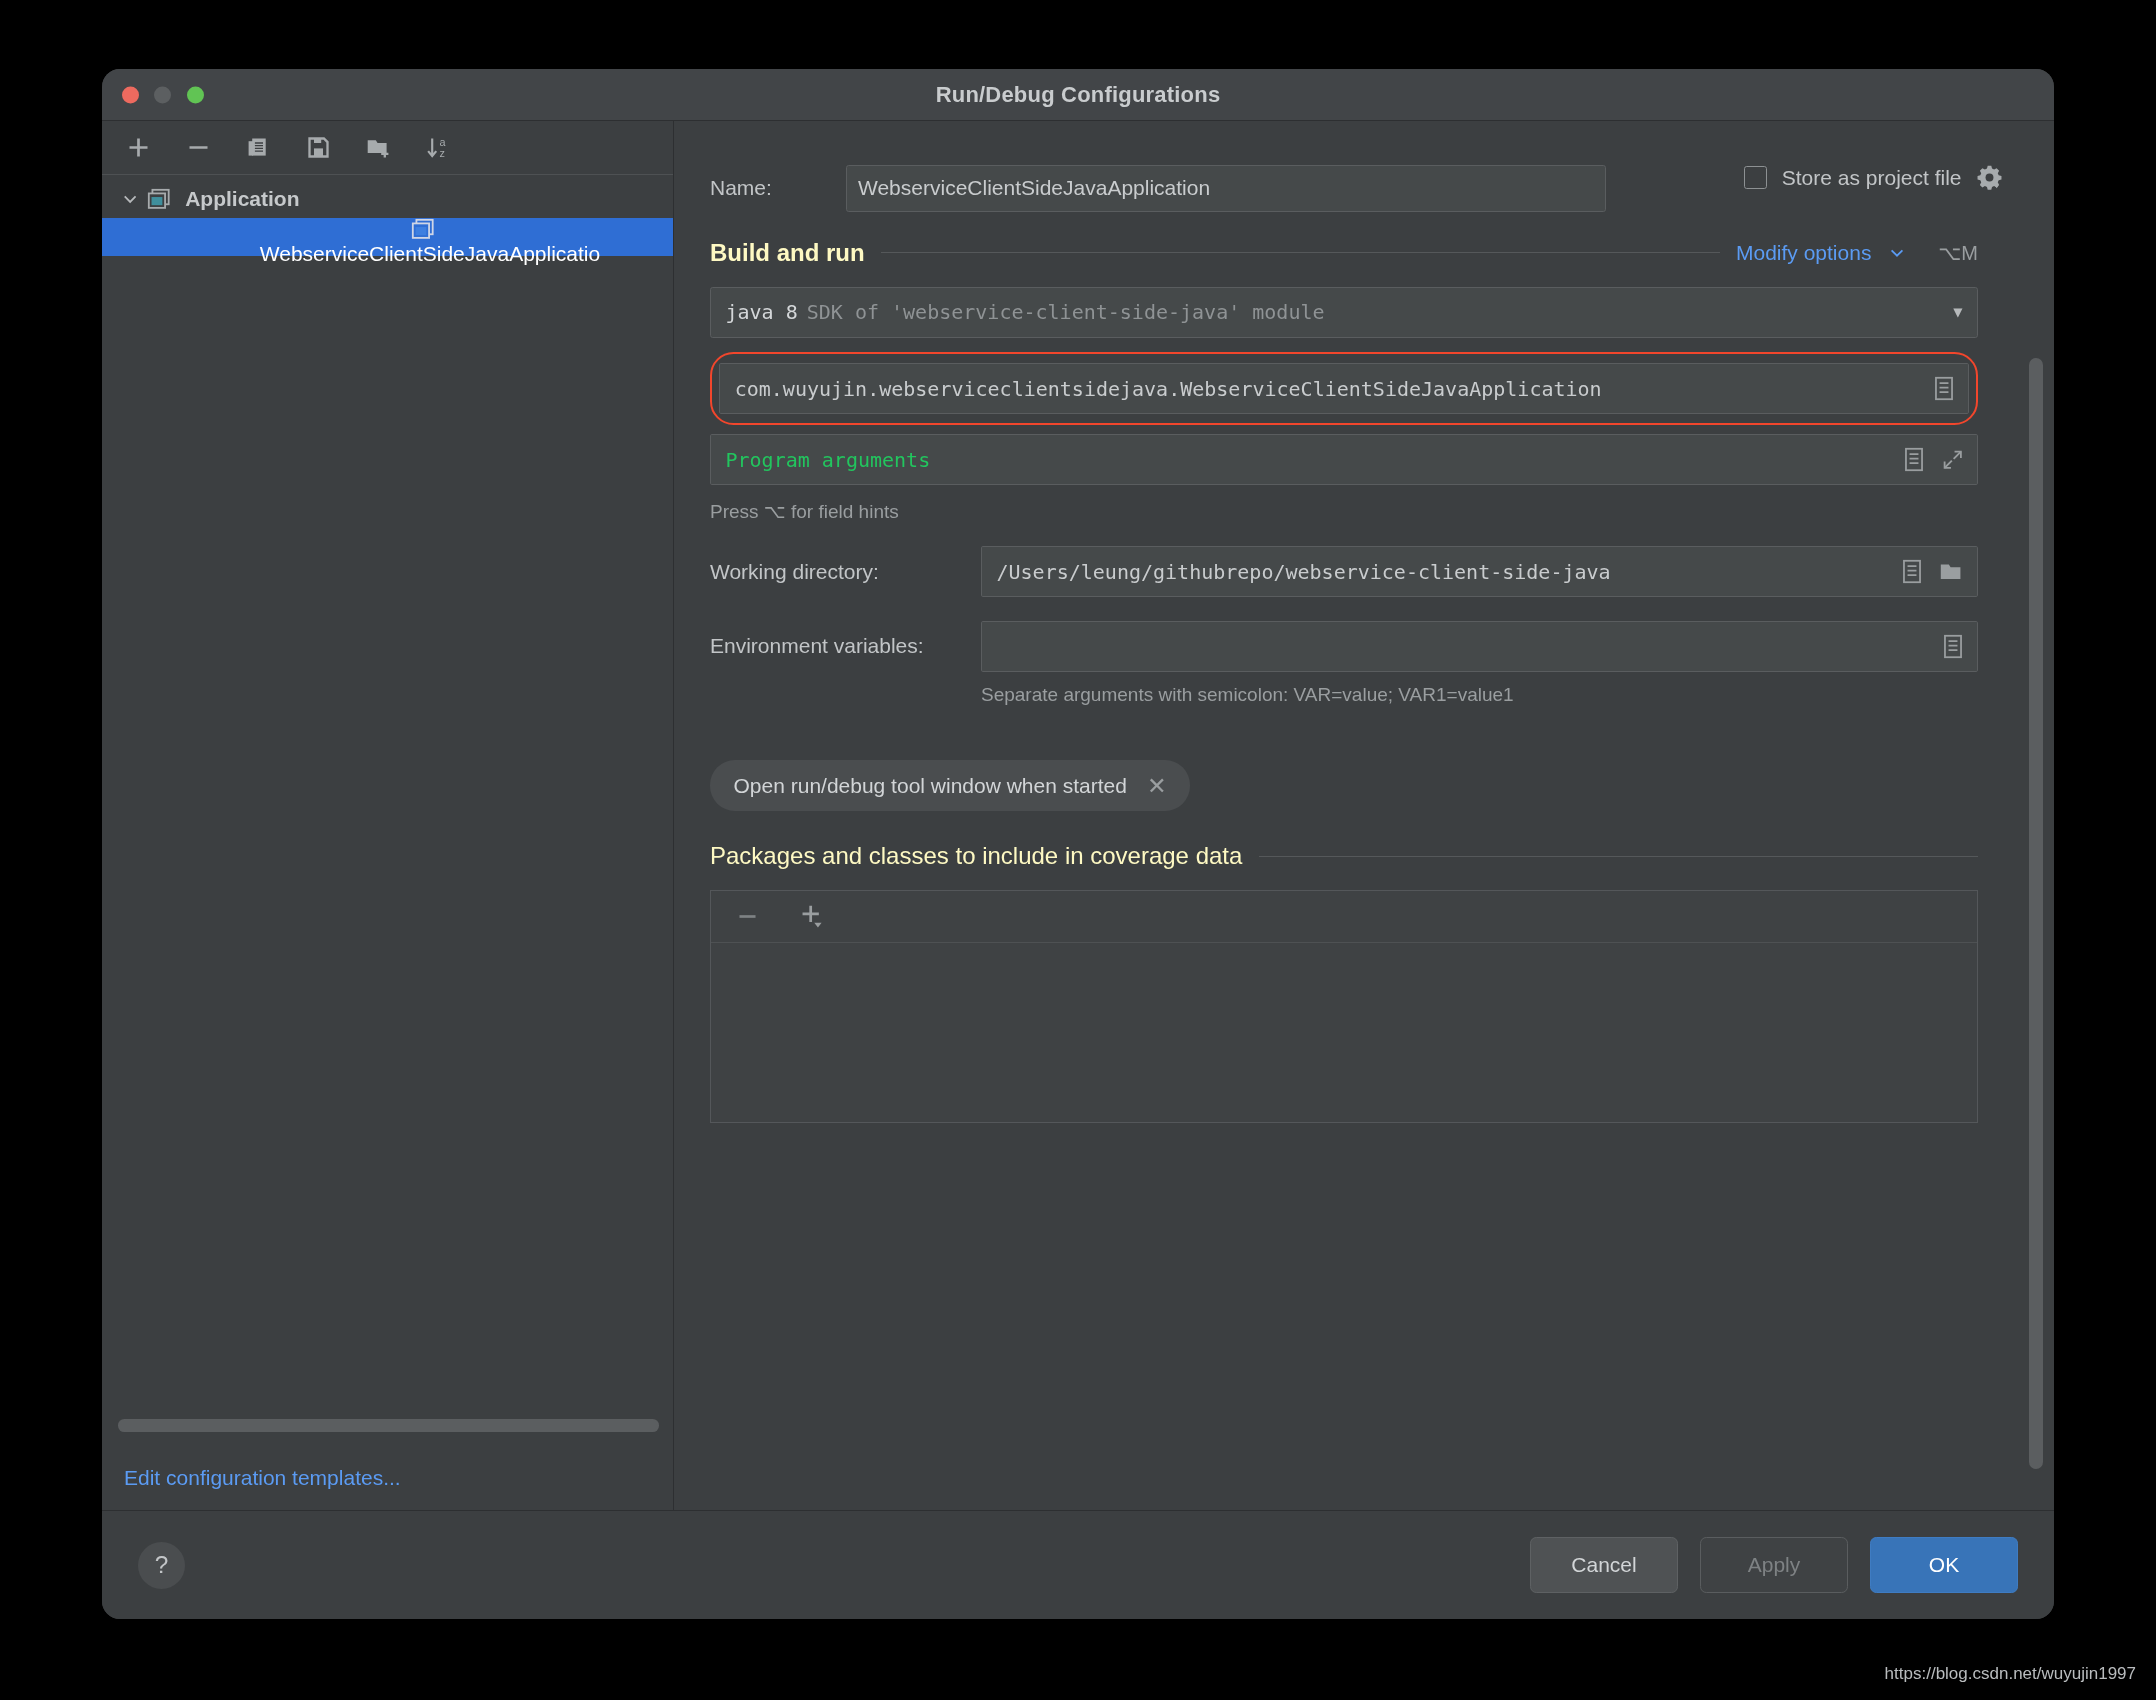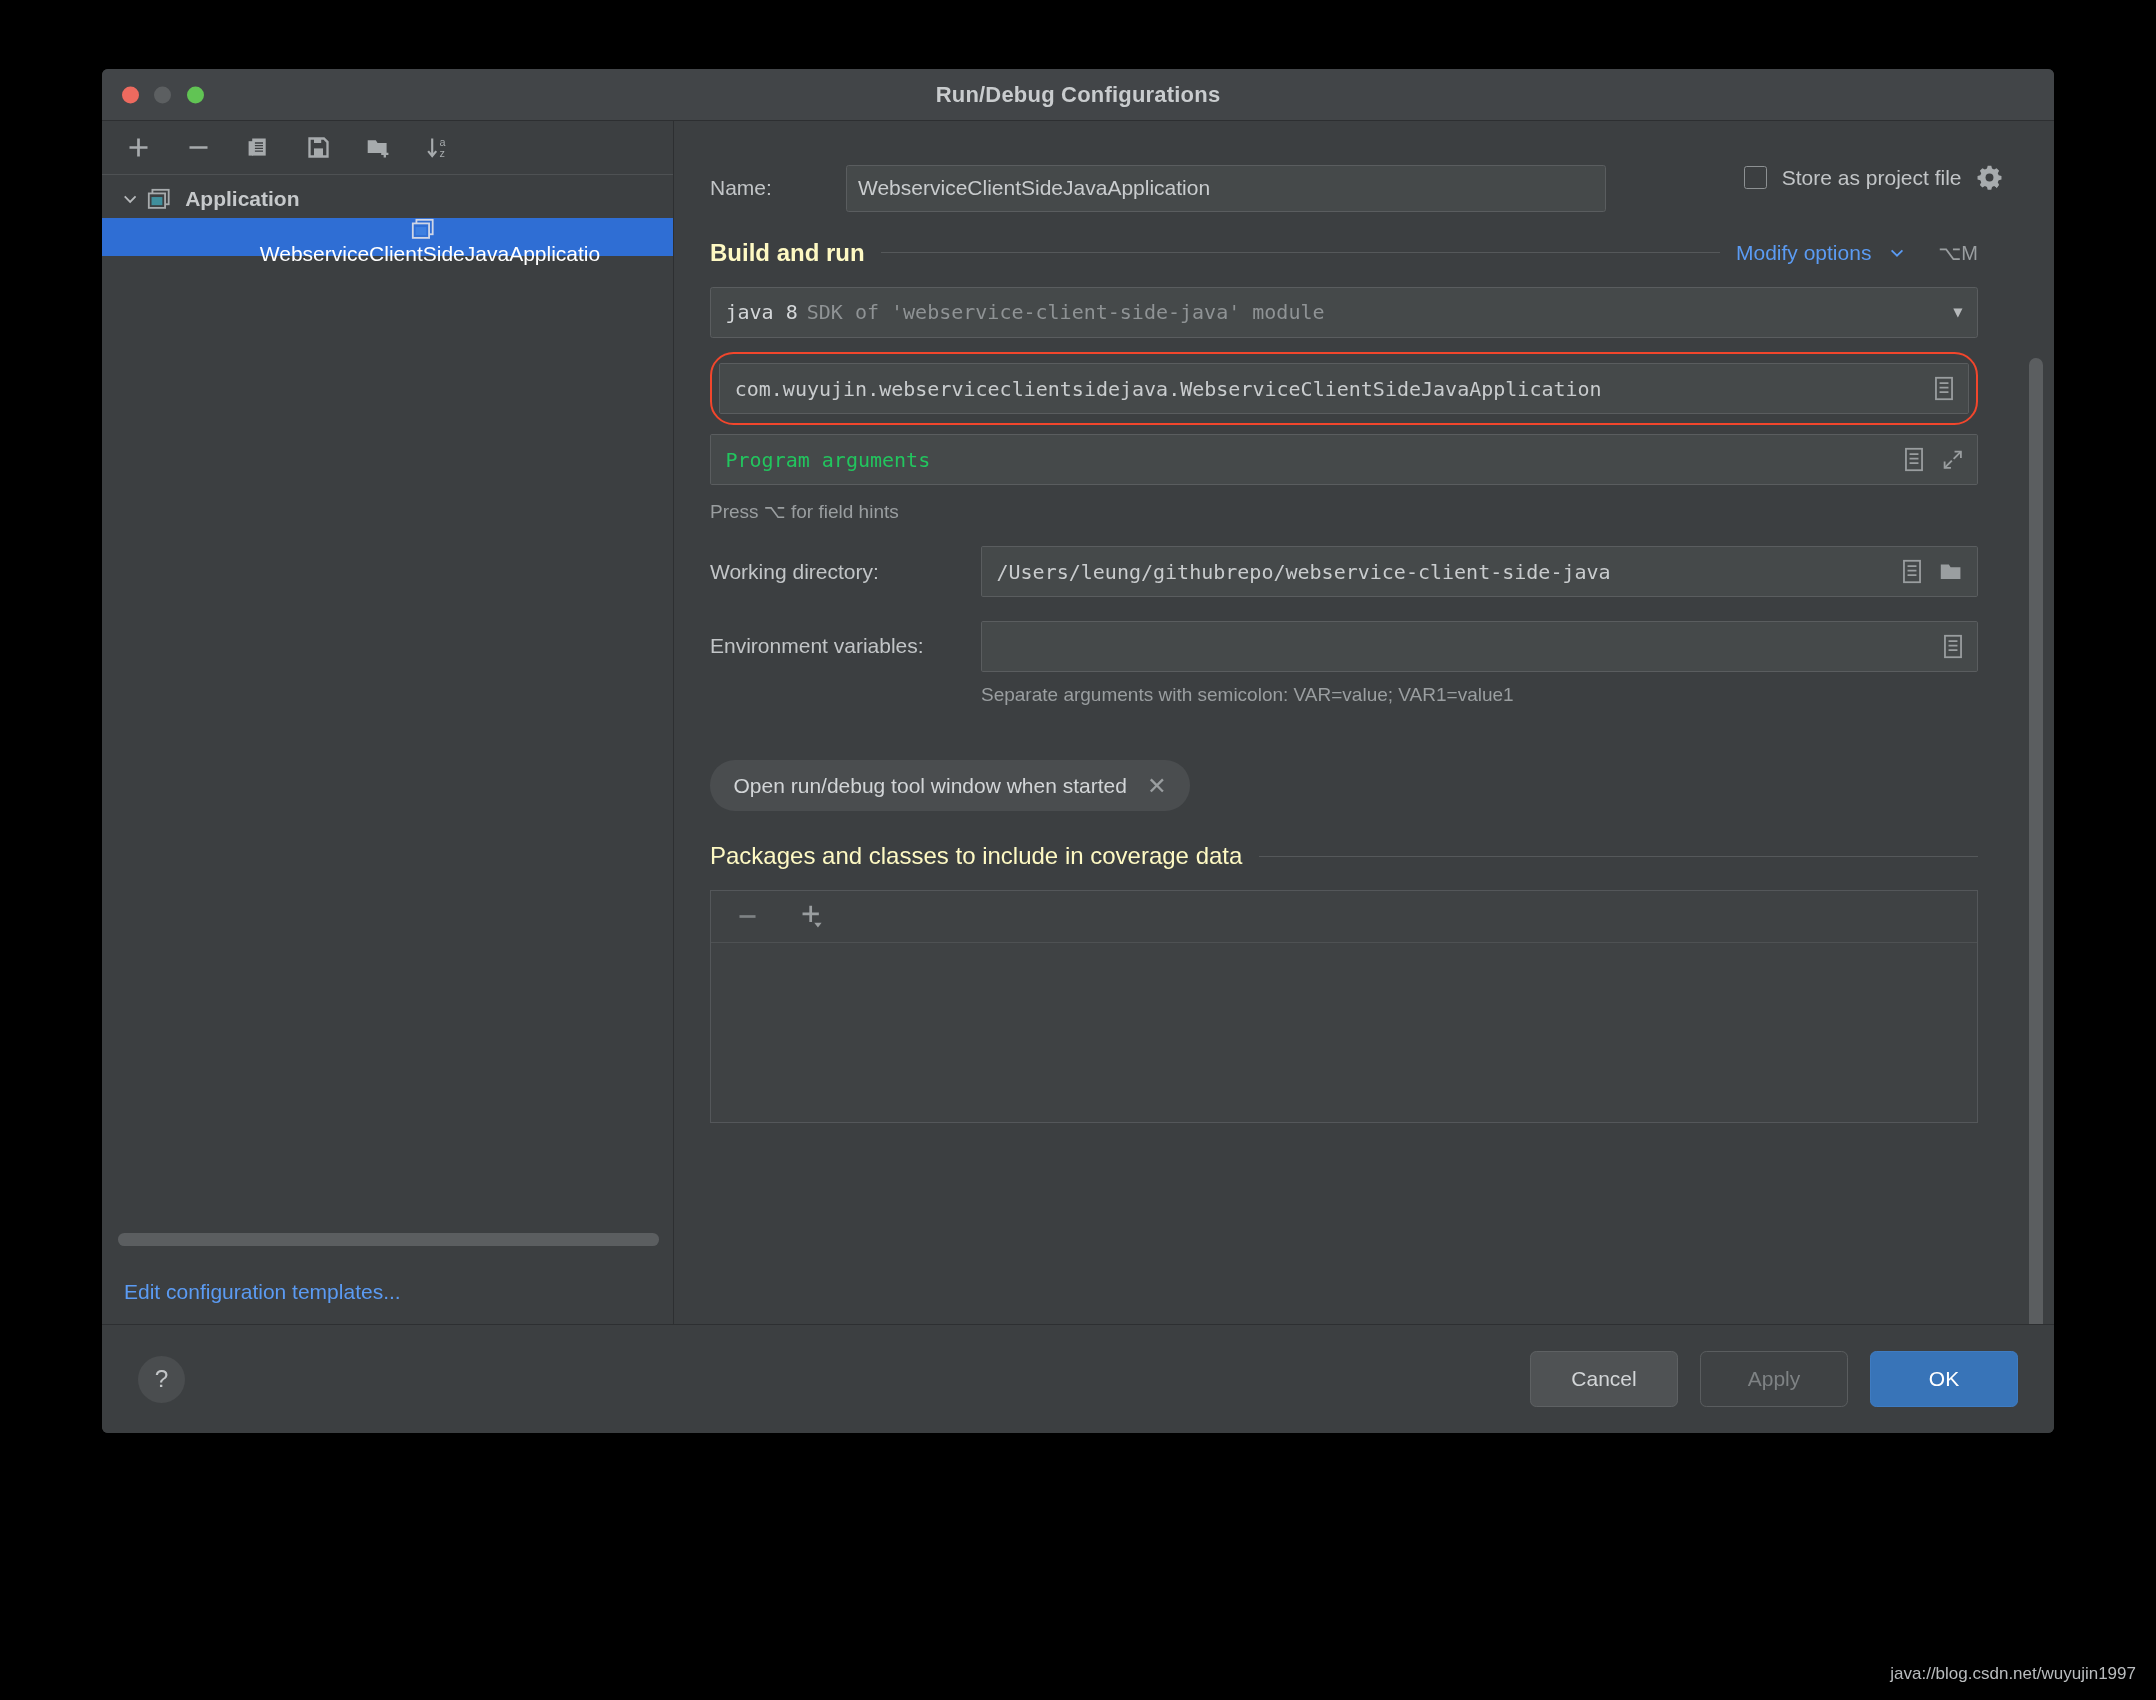--- a/index.html
+++ b/index.html
@@ -7,23 +7,23 @@
     width: 2157px; height: 1701px;
     background: #000000;
     font-family: "Liberation Sans", sans-serif;
     overflow: hidden;
   }
 
   
   #window {
     position: absolute;
     left: 102px; top: 69px;
-    width: 1952px; height: 1364px;
+    width: 1952px; height: 1550px;
     background: #3c3f41;
-    border-radius: 6px;
+    border-radius: 18px;
     box-shadow: 0 9px 42px rgba(0,0,0,.75);
     overflow: hidden;
     display: flex; flex-direction: column;
   }
 
   
   #titlebar {
     height: 52px; flex: 0 0 52px;
     background: #424548;
     position: relative;
@@ -491,14 +491,14 @@
     <div id="help-btn">?</div>
     <div id="footer-buttons">
       <div class="btn secondary">Cancel</div>
       <div class="btn ghost">Apply</div>
       <div class="btn primary">OK</div>
     </div>
   </div>
 
 </div>
 
-<div id="watermark">java://blog.csdn.net/wuyujin1997</div>
+<div id="watermark">https://blog.csdn.net/wuyujin1997</div>
 
 
 </body></html>

